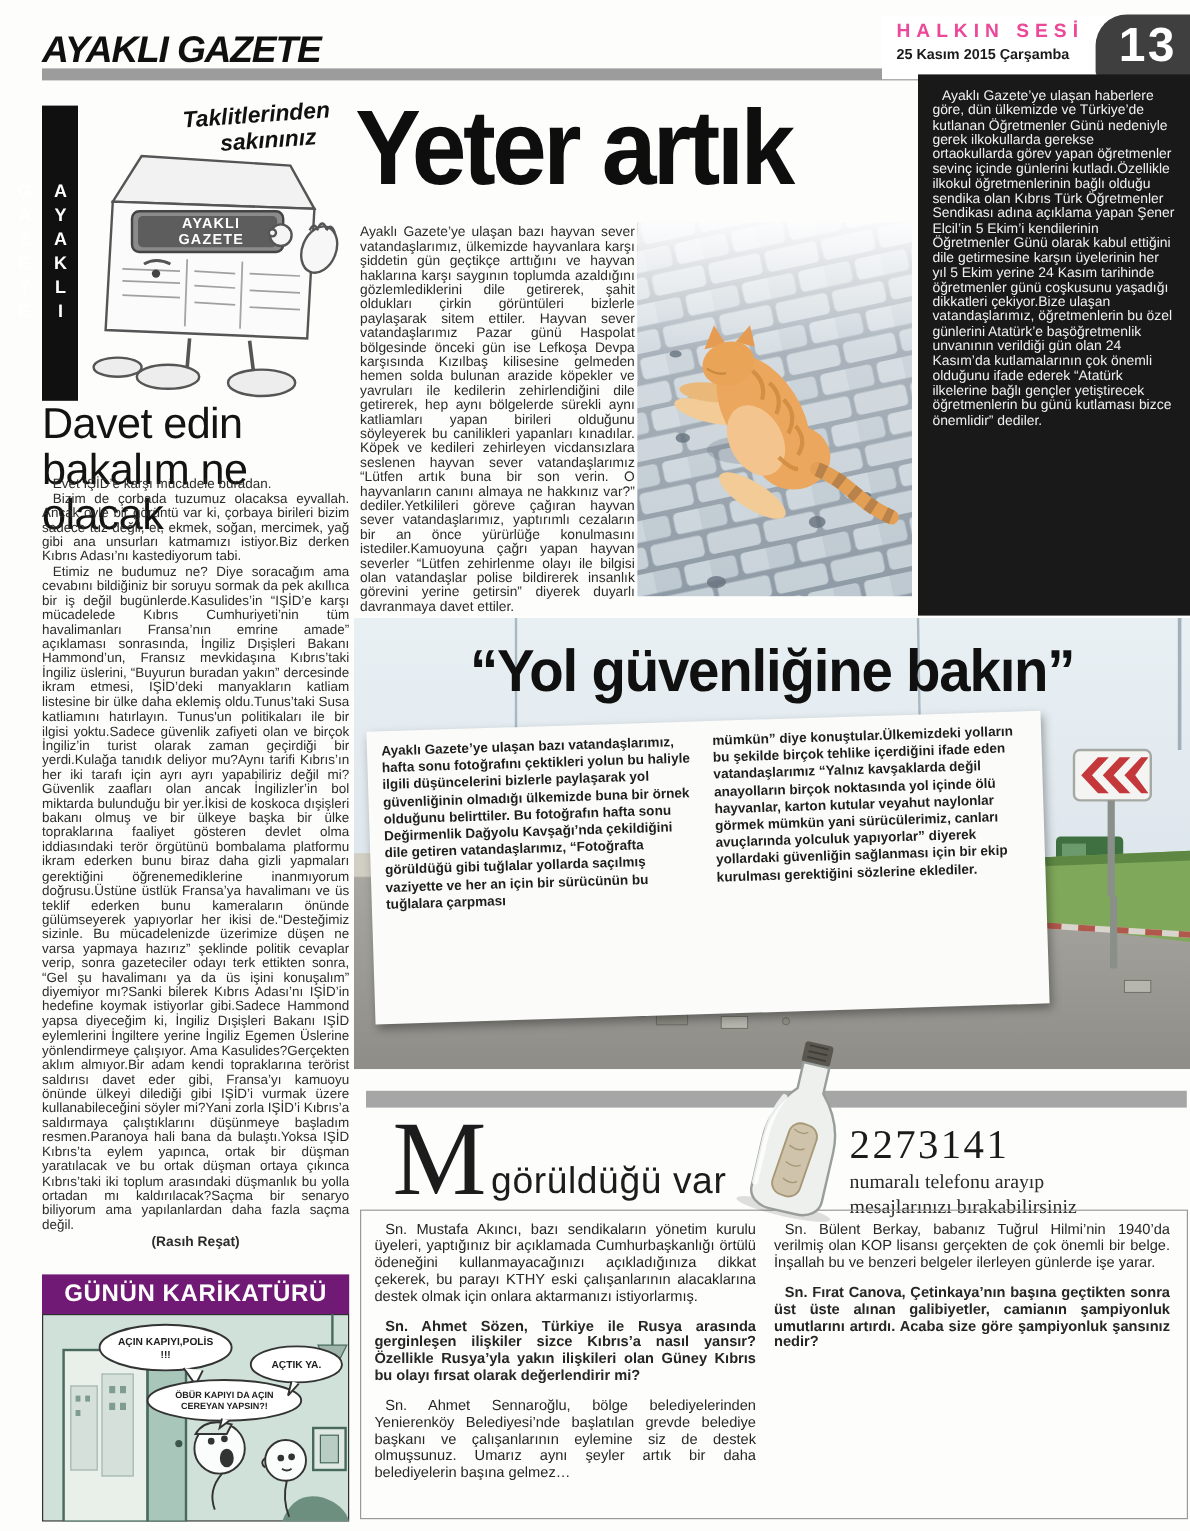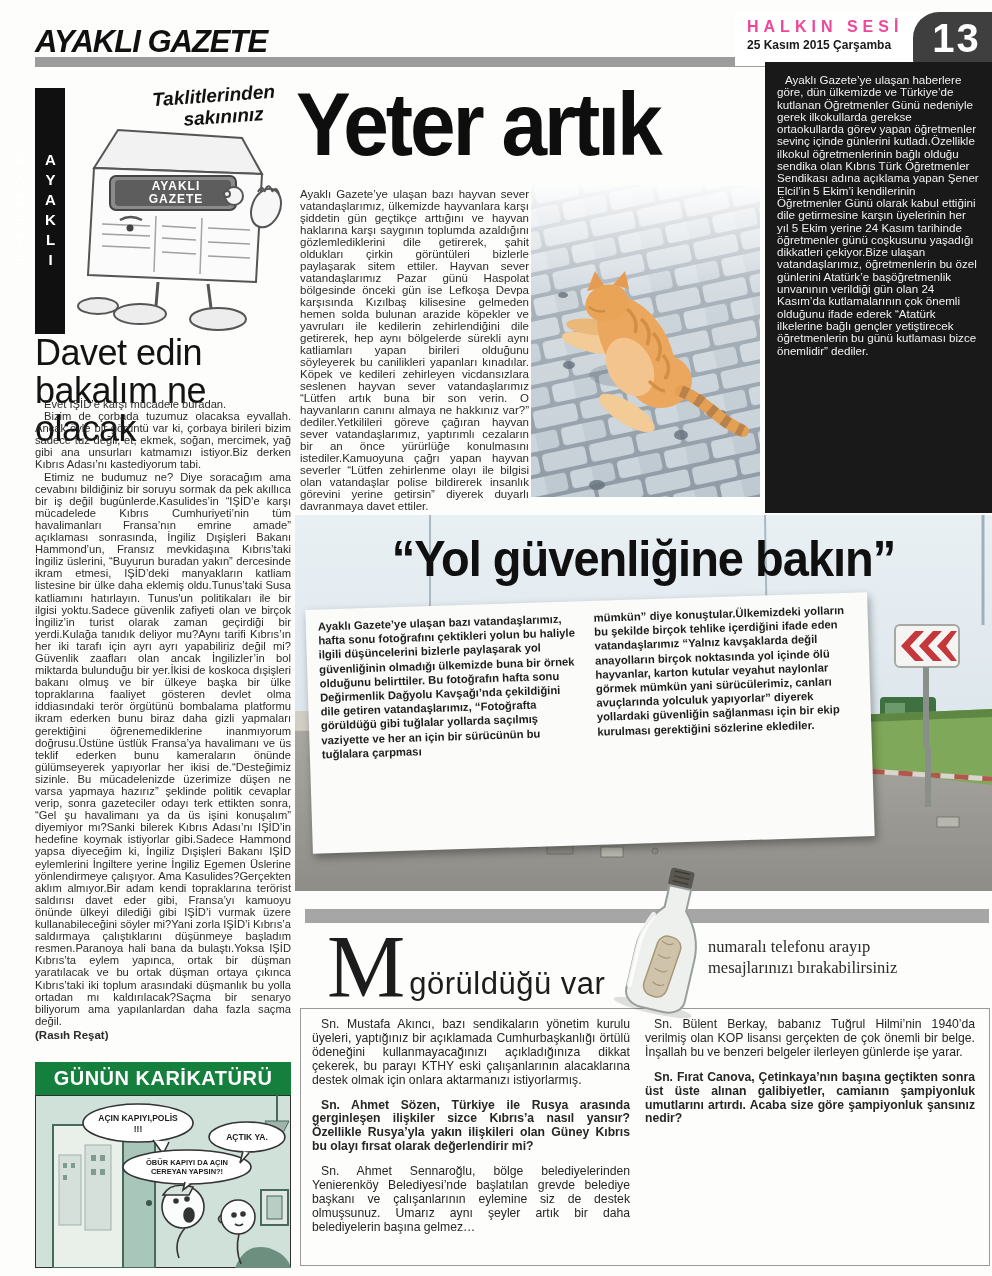--- a/index.html
+++ b/index.html
@@ -14,22 +14,22 @@
   .paper-date{font-size:12px;font-weight:bold;color:#1a1a1a;margin-top:2px;}
   .page-num-block{background:#3f3f3f;border-radius:26px 4px 4px 4px;color:#fff;
                   display:flex;align-items:center;justify-content:center;
                   font-size:40px;font-weight:bold;letter-spacing:2px;}
   
   .vlogo{background:#101010;color:#fff;writing-mode:vertical-rl;text-orientation:upright;
          font-size:15px;font-weight:bold;letter-spacing:3px;text-align:center;line-height:30px;}
   .headline1{font-size:36px;font-weight:400;line-height:1.05;letter-spacing:-0.5px;color:#131313;}
   .art{font-size:11.2px;line-height:12.1px;text-align:justify;color:#2c2c2c;}
   .art p{margin:0;text-indent:9px;}
-  .byline{text-align:left;font-weight:bold;font-size:11.5px;margin-top:2px;}
-  .kari-bar{background:#15803d;color:#fff;text-align:center;font-size:20px;font-weight:bold;
+  .byline{text-align:center;font-weight:bold;font-size:11.5px;margin-top:2px;}
+  .kari-bar{background:#701a75;color:#fff;text-align:center;font-size:20px;font-weight:bold;
             letter-spacing:0.5px;line-height:33px;}
   
   .headline-huge{font-size:82px;font-weight:900;letter-spacing:-3px;line-height:1;color:#0e0e0e;
                  transform:scaleY(1.08);transform-origin:top left;white-space:nowrap;}
   .cbody{font-size:11.5px;line-height:12px;text-align:justify;color:#2c2c2c;}
   
   .ktos{background:#191919;color:#f1f1f1;padding:12px 12px 10px 12px;box-sizing:border-box;}
   .ktos h2{margin:0 0 8px 0;font-size:25px;line-height:1.16;font-weight:bold;color:#fff;}
   .ktos .kbody{font-size:11.6px;line-height:12.3px;text-align:left;}
   .ktos .kbody{text-indent:8px;}
@@ -313,20 +313,21 @@
     <line x1="53" y1="5" x2="69" y2="5" stroke="#3f3d38" stroke-width="1.5"></line>
     <line x1="53" y1="10" x2="69" y2="10" stroke="#3f3d38" stroke-width="1.5"></line>
     <line x1="53" y1="15" x2="69" y2="15" stroke="#3f3d38" stroke-width="1.5"></line>
     <path d="M51,20 L51,42 C40,54 32,70 32,88 L32,130 C32,139 40,145 51,145 L73,145 C84,145 92,139 92,130 L92,88 C92,70 84,54 73,42 L73,20 Z" fill="#eef0ee" stroke="#989e9b" stroke-width="2"></path>
     <rect x="50" y="70" width="24" height="62" rx="10" transform="rotate(6 62 101)" fill="#cfc4ab" stroke="#a69876" stroke-width="1.5"></rect>
     <path d="M56,76 q8,4 12,0 M55,90 q9,4 13,0 M55,104 q9,4 13,0 M56,118 q8,4 12,0" stroke="#a69876" stroke-width="1.2" fill="none"></path>
     <path d="M42,52 C36,64 34,76 34,90 L34,126" stroke="#ffffff" stroke-width="5" fill="none" opacity="0.8" stroke-linecap="round"></path>
   </svg>
 
   <div class="abs" style="left:708px;top:936px;width:240px;">
+    <div class="phone-num">2273141</div>
     <div class="phone-cap">numaralı telefonu arayıp mesajlarınızı bırakabilirsiniz</div>
   </div>
 
   <div class="abs msg-box" style="left:300px;top:1008px;width:688px;height:256px;"></div>
 
   <div class="abs msgs" style="left:312px;top:1018px;width:318px;">
     <p>Sn. Mustafa Akıncı, bazı sendikaların yönetim kurulu üyeleri, yaptığınız bir açıklamada Cumhurbaşkanlığı örtülü ödeneğini kullanmayacağınızı açıkladığınıza dikkat çekerek, bu parayı KTHY eski çalışanlarının alacaklarına destek olmak için onlara aktarmanızı istiyorlarmış.</p>
     <p class="bold">Sn. Ahmet Sözen, Türkiye ile Rusya arasında gerginleşen ilişkiler sizce Kıbrıs’a nasıl yansır? Özellikle Rusya’yla yakın ilişkileri olan Güney Kıbrıs bu olayı fırsat olarak değerlendirir mi?</p>
     <p>Sn. Ahmet Sennaroğlu, bölge belediyelerinden Yenierenköy Belediyesi’nde başlatılan grevde belediye başkanı ve çalışanlarının eylemine siz de destek olmuşsunuz. Umarız aynı şeyler artık bir daha belediyelerin başına gelmez…</p>
   </div>

